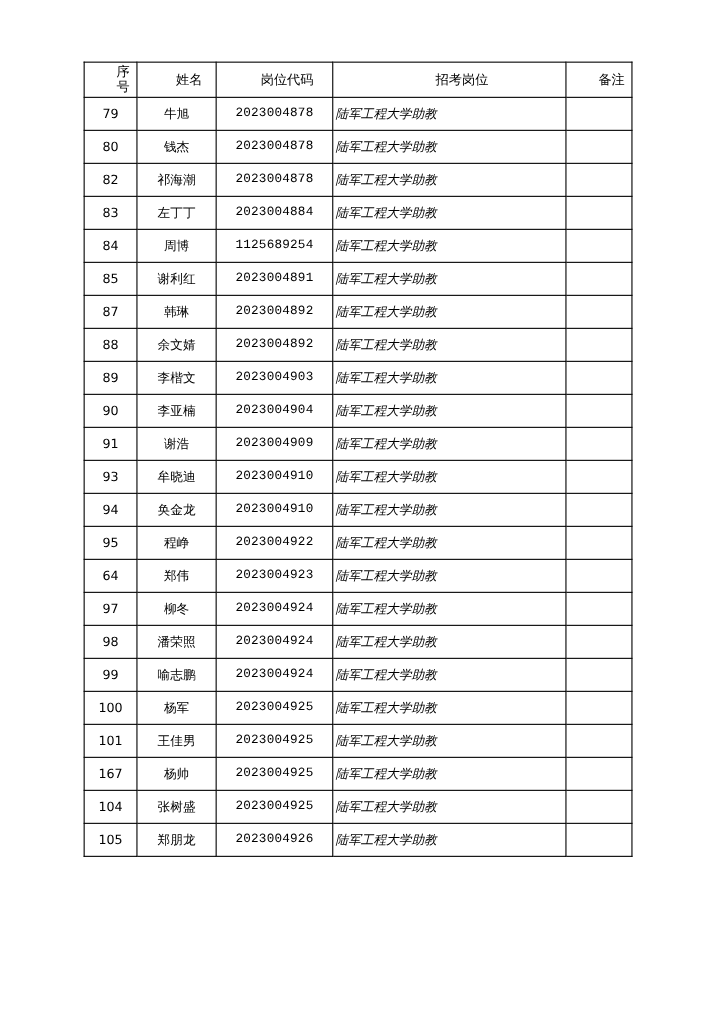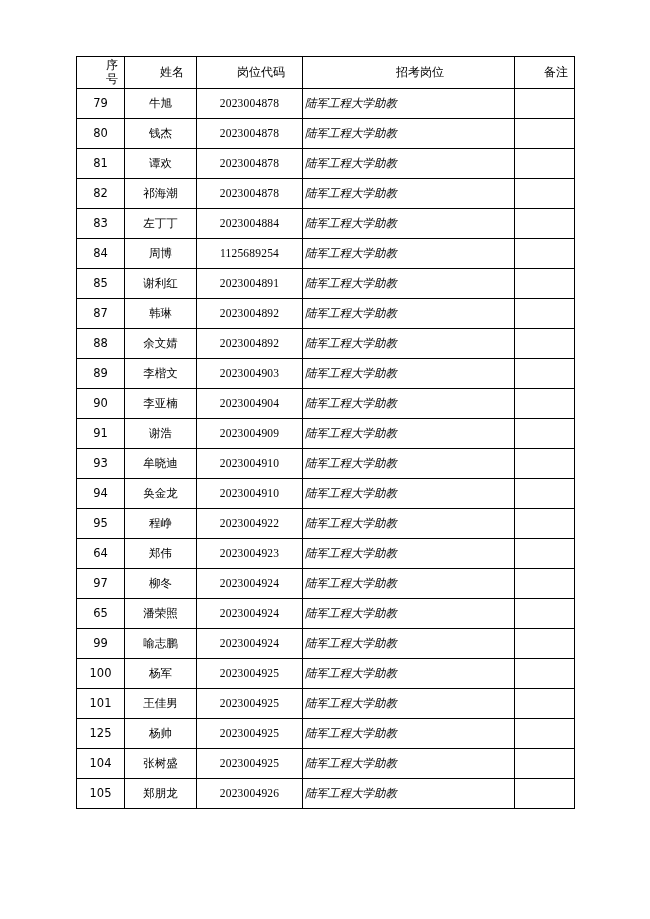--- a/index.html
+++ b/index.html
@@ -63,21 +63,21 @@
   }
   td.post {
     text-align: left;
     padding-left: 4px;
     font-style: italic;
   }
   td.note {
     text-align: center;
   }
   td.code {
-    font-family: Liberation Serif, serif;
+    font-family: Liberation Mono, monospace;
     letter-spacing: 0.2px;
   }
 </style>
 </head>
 <body>
 
 <div class="page">
   <div class="table-wrap">
     <table class="roster">
       <colgroup>
@@ -105,27 +105,20 @@
             <td class="note"></td>
           </tr>
           <tr>
             <td class="seq">80</td>
             <td class="name">钱杰</td>
             <td class="code">2023004878</td>
             <td class="post">陆军工程大学助教</td>
             <td class="note"></td>
           </tr>
           <tr>
-            <td class="seq">81</td>
-            <td class="name">谭欢</td>
-            <td class="code">2023004878</td>
-            <td class="post">陆军工程大学助教</td>
-            <td class="note"></td>
-          </tr>
-          <tr>
             <td class="seq">82</td>
             <td class="name">祁海潮</td>
             <td class="code">2023004878</td>
             <td class="post">陆军工程大学助教</td>
             <td class="note"></td>
           </tr>
           <tr>
             <td class="seq">83</td>
             <td class="name">左丁丁</td>
             <td class="code">2023004884</td>
@@ -210,21 +203,21 @@
             <td class="note"></td>
           </tr>
           <tr>
             <td class="seq">97</td>
             <td class="name">柳冬</td>
             <td class="code">2023004924</td>
             <td class="post">陆军工程大学助教</td>
             <td class="note"></td>
           </tr>
           <tr>
-            <td class="seq">65</td>
+            <td class="seq">98</td>
             <td class="name">潘荣照</td>
             <td class="code">2023004924</td>
             <td class="post">陆军工程大学助教</td>
             <td class="note"></td>
           </tr>
           <tr>
             <td class="seq">99</td>
             <td class="name">喻志鹏</td>
             <td class="code">2023004924</td>
             <td class="post">陆军工程大学助教</td>
@@ -238,21 +231,21 @@
             <td class="note"></td>
           </tr>
           <tr>
             <td class="seq">101</td>
             <td class="name">王佳男</td>
             <td class="code">2023004925</td>
             <td class="post">陆军工程大学助教</td>
             <td class="note"></td>
           </tr>
           <tr>
-            <td class="seq">125</td>
+            <td class="seq">167</td>
             <td class="name">杨帅</td>
             <td class="code">2023004925</td>
             <td class="post">陆军工程大学助教</td>
             <td class="note"></td>
           </tr>
           <tr>
             <td class="seq">104</td>
             <td class="name">张树盛</td>
             <td class="code">2023004925</td>
             <td class="post">陆军工程大学助教</td>

